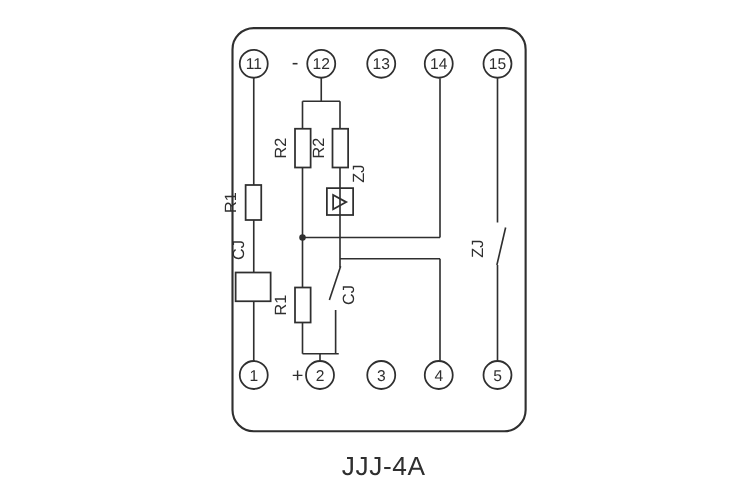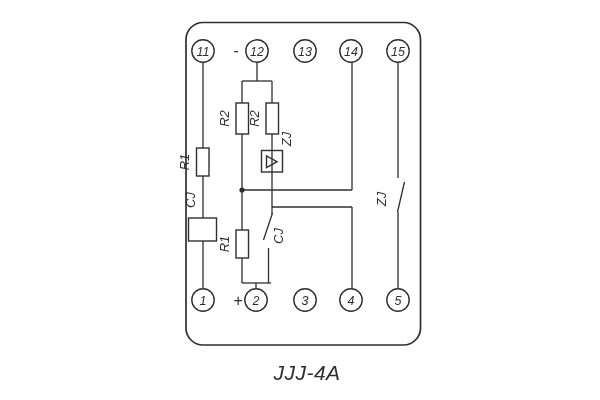--- a/index.html
+++ b/index.html
@@ -1,21 +1,21 @@
 <!DOCTYPE html>
 <html style="--line: #2f2f2f; --bg: #ffffff; --text: #2f2f2f;"><head>
 <meta charset="utf-8">
 <style>
   :root { --line:#2f2f2f; --bg:#ffffff; --text:#2f2f2f; }
   html,body { margin:0; padding:0; }
   body {
     width:600px; height:400px; background:var(--bg);
     font-family:"Liberation Sans", sans-serif; overflow:hidden;
   }
-  .stage { width:600px; height:400px; position:relative;font-style:italic; }
+  .stage { width:600px; height:400px; position:relative; }
   svg { display:block; color:var(--line); }
   .wire   { stroke:currentColor; stroke-width:1.3; fill:none; stroke-linecap:butt; }
   .case   { stroke:currentColor; stroke-width:1.7; fill:none; }
   .boxel  { stroke:currentColor; stroke-width:1.4; fill:var(--bg); }
   .hollow { stroke:currentColor; stroke-width:1.4; fill:none; }
   .term   { stroke:currentColor; stroke-width:1.4; fill:var(--bg); }
   .dot    { fill:currentColor; stroke:none; }
   .tnum   { font-size:12.5px; fill:var(--text); text-anchor:middle; }
   .sign   { font-size:16px; fill:var(--text); text-anchor:middle; }
   .lbl    { font-size:13px; fill:var(--text); text-anchor:middle; }

